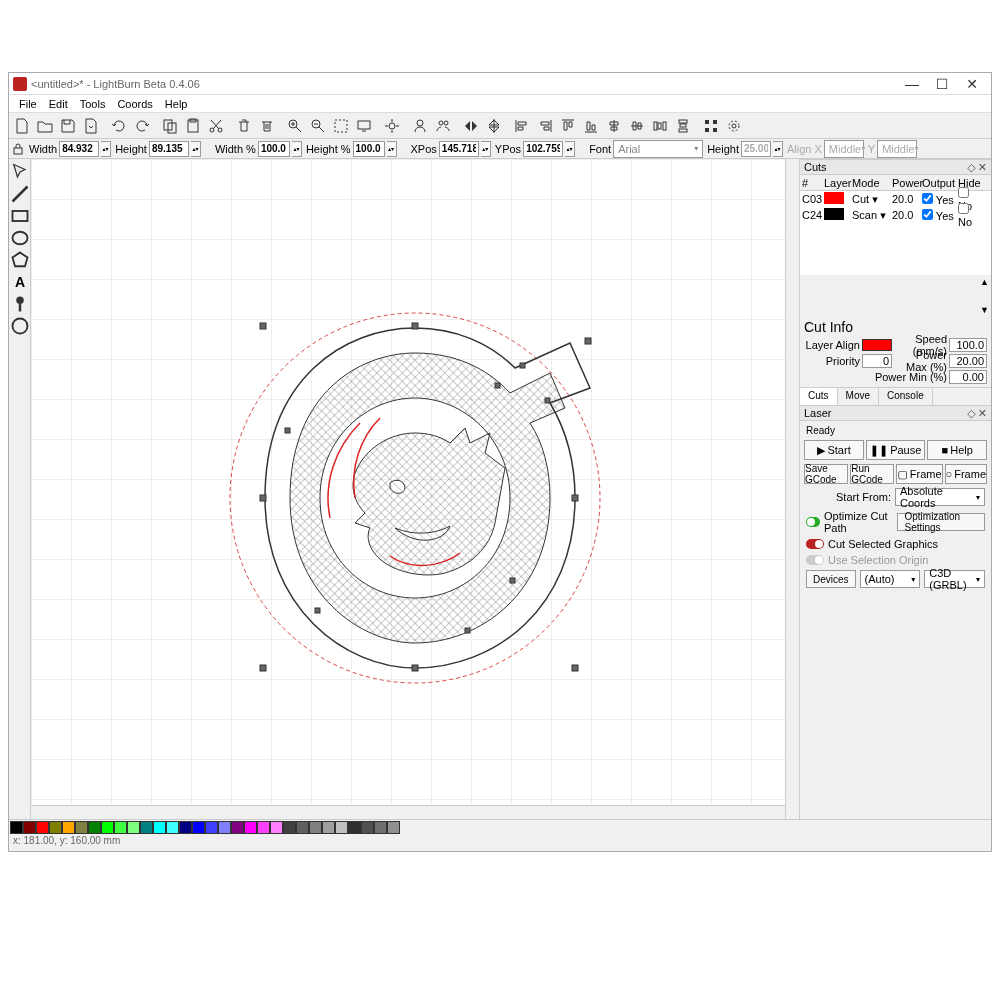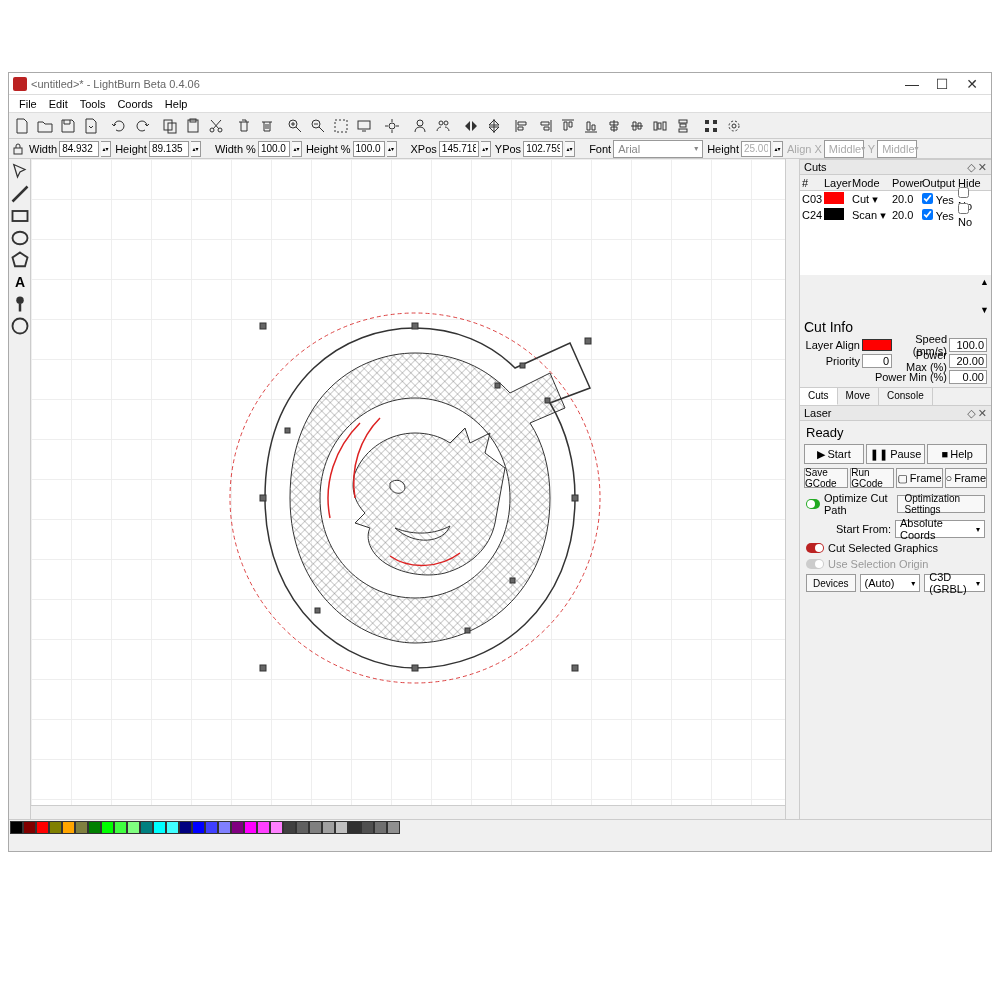--- a/index.html
+++ b/index.html
@@ -12,21 +12,21 @@
 .winbtn { width: 30px; height: 20px; display: flex; align-items: center; justify-content: center; font-size: 14px; color: #333; }
 .menubar { height: 18px; background: #fff; display: flex; align-items: center; padding: 0 4px; border-bottom: 1px solid #ddd; }
 .menu-item { padding: 0 6px; font-size: 11px; cursor: pointer; }
 .toolbar { height: 26px; background: #f0f0f0; border-bottom: 1px solid #ccc; display: flex; align-items: center; padding: 0 2px; gap: 1px; }
 .tb-btn { width: 22px; height: 22px; display: flex; align-items: center; justify-content: center; font-size: 14px; color: #333; border: 1px solid transparent; }
 .tb-btn svg { width: 16px; height: 16px; }
 .tb-sep { width: 4px; }
 .propbar { height: 20px; background: #f0f0f0; border-bottom: 1px solid #ccc; display: flex; align-items: center; padding: 0 2px; font-size: 10px; gap: 2px; }
 .prop-lock { width: 14px; height: 14px; }
 .prop-label { margin-left: 2px; }
-.prop-input { width: 40px; height: 16px; border: 1px solid #999; background: #fff; font-size: 10px; padding: 0 2px; }
+.prop-input { width: 40px; height: 16px; border: 1px solid #999; background: #fff; font-size: 10px; padding: 0 2px; font-weight: bold; }
 .prop-spinner { width: 10px; height: 16px; border: 1px solid #999; border-left: none; background: #f8f8f8; display: flex; flex-direction: column; font-size: 6px; align-items: center; justify-content: center; }
 .prop-select { height: 16px; border: 1px solid #999; background: #fff; font-size: 10px; padding: 0 2px; color: #888; }
 .main-area { flex: 1; display: flex; overflow: hidden; }
 .left-tools { width: 22px; background: #f0f0f0; border-right: 1px solid #ccc; display: flex; flex-direction: column; padding: 2px 0; }
 .lt-btn { width: 20px; height: 20px; display: flex; align-items: center; justify-content: center; font-size: 14px; margin: 1px; }
 .canvas-area { flex: 1; position: relative; background: #fff; overflow: hidden; }
 .canvas-grid { position: absolute; inset: 0; background-image: linear-gradient(#eee 1px, transparent 1px), linear-gradient(90deg, #eee 1px, transparent 1px); background-size: 40px 40px; }
 .canvas-content { position: absolute; left: 50%; top: 50%; transform: translate(-50%, -50%); }
 .right-panels { width: 192px; background: #f0f0f0; border-left: 1px solid #ccc; display: flex; flex-direction: column; font-size: 10px; }
 .panel-title { height: 16px; background: #e8e8e8; border-bottom: 1px solid #ccc; border-top: 1px solid #ccc; display: flex; align-items: center; padding: 0 4px; font-size: 10px; }
@@ -38,21 +38,21 @@
 .cuts-row > div { padding: 0 2px; }
 .color-swatch { width: 20px; height: 12px; display: inline-block; }
 .cut-info { padding: 2px 4px; font-size: 10px; }
 .cut-info-row { display: flex; align-items: center; height: 16px; gap: 2px; }
 .cut-info-label { width: 56px; text-align: right; }
 .cut-info-val { width: 38px; height: 14px; border: 1px solid #999; background: #fff; text-align: right; padding: 0 2px; }
 .tabs-row { display: flex; border-top: 1px solid #ccc; height: 18px; }
 .tab { padding: 2px 8px; border-right: 1px solid #ccc; font-size: 10px; background: #f0f0f0; }
 .tab.active { background: #fff; border-bottom: 1px solid #fff; }
 .laser-panel { padding: 2px; }
-.laser-status { font-size: 13px; padding: 2px 4px; }
+.laser-status { font-size: 10px; padding: 2px 4px; }
 .laser-btns { display: flex; gap: 2px; padding: 2px; }
 .laser-btn { flex: 1; height: 20px; border: 1px solid #999; background: #f8f8f8; display: flex; align-items: center; justify-content: center; gap: 2px; font-size: 10px; }
 .laser-row { display: flex; align-items: center; padding: 2px 4px; gap: 4px; font-size: 10px; }
 .toggle { width: 18px; height: 10px; border-radius: 5px; position: relative; }
 .toggle.on { background: #2a2; }
 .toggle.off { background: #b22; }
 .toggle.dis { background: #ccc; }
 .toggle::after { content: ''; position: absolute; width: 8px; height: 8px; background: #fff; border-radius: 50%; top: 1px; }
 .toggle.on::after { left: 1px; }
 .toggle.off::after, .toggle.dis::after { right: 1px; }
@@ -553,30 +553,30 @@
           <div class="laser-btn">Run GCode</div>
           <div class="laser-btn" style="flex:0.7">
               <span>▢</span>
               <span>Frame</span>
             </div>
           <div class="laser-btn" style="flex:0.7">
               <span>○</span>
               <span>Frame</span>
             </div>
         </div>
+        <div class="laser-row" style="justify-content:flex-end">
+          <span>Start From:</span>
+          <div class="dropdown" style="width:90px">
+              <span>Absolute Coords</span>
+            </div>
+        </div>
         <div class="laser-row">
           <div class="toggle on"></div>
           <span>Optimize Cut Path</span>
           <div class="btn-sm" style="margin-left:auto">Optimization Settings</div>
-        </div>
-        <div class="laser-row" style="justify-content:flex-end">
-          <span>Start From:</span>
-          <div class="dropdown" style="width:90px">
-              <span>Absolute Coords</span>
-            </div>
         </div>
         <div class="laser-row">
           <div class="toggle off"></div>
           <span>Cut Selected Graphics</span>
         </div>
         <div class="laser-row" style="color:#999">
           <div class="toggle dis"></div>
           <span>Use Selection Origin</span>
         </div>
         <div class="laser-row" style="gap:4px">
@@ -618,14 +618,15 @@
         <div class="pal-color" style="background: rgb(64, 64, 64);"></div>
         <div class="pal-color" style="background: rgb(96, 96, 96);"></div>
         <div class="pal-color" style="background: rgb(128, 128, 128);"></div>
         <div class="pal-color" style="background: rgb(160, 160, 160);"></div>
         <div class="pal-color" style="background: rgb(192, 192, 192);"></div>
         <div class="pal-color" style="background: rgb(48, 48, 48);"></div>
         <div class="pal-color" style="background: rgb(80, 80, 80);"></div>
         <div class="pal-color" style="background: rgb(112, 112, 112);"></div>
         <div class="pal-color" style="background: rgb(144, 144, 144);"></div>
       </div>
+    <div class="status-text">x: 181.00, y: 160.00  mm</div>
   </div>
 </div>
 
 </body></html>

